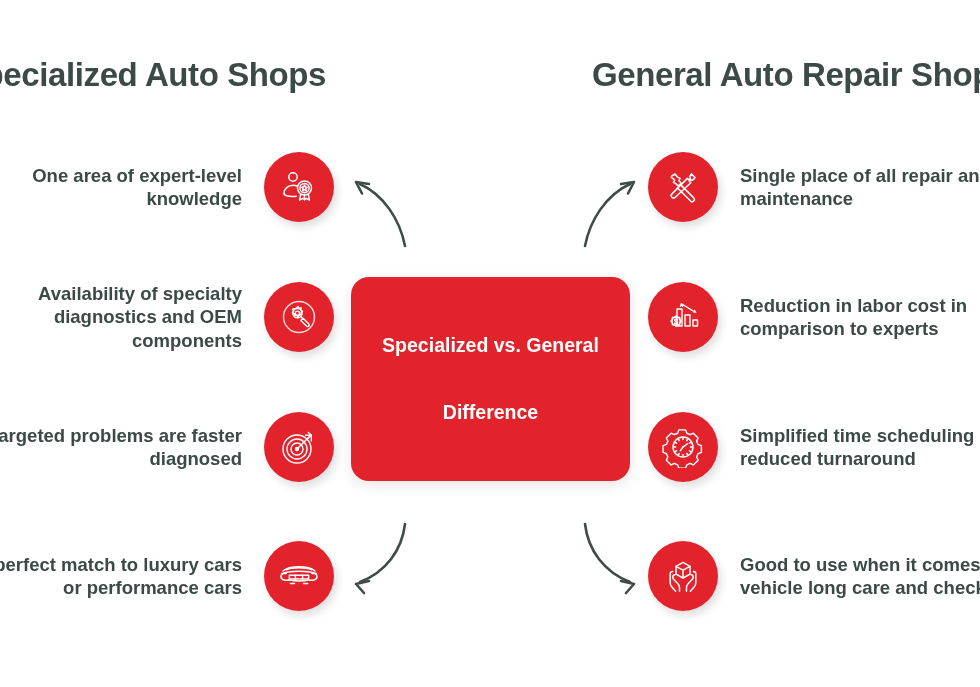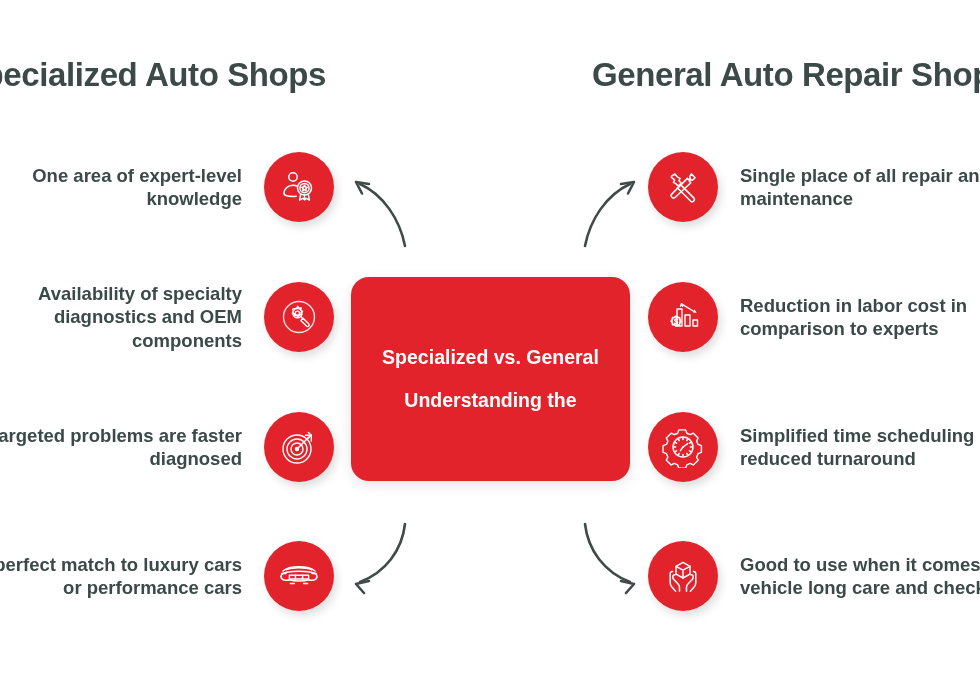--- a/index.html
+++ b/index.html
@@ -104,21 +104,21 @@
     align-items: center;
     justify-content: center;
     box-shadow: 0 4px 14px rgba(0,0,0,0.10);
   }
   .center-line {
     color: #ffffff;
     font-size: 19.5px;
     font-weight: bold;
     text-align: center;
     line-height: 1;
-    margin: 0;
+    margin: 12px;
     padding: 12px 8px;
   }
 
   
   .arrow {
     position: absolute;
   }
   .arrow svg { display: block; overflow: visible; }
   .arrow-tl { left: 348px; top: 170px; }
   .arrow-tr { left: 572px; top: 170px; }
@@ -191,21 +191,21 @@
         <path d="M12.4 21.3h19.2v3.6H12.4z"></path>
         <path d="M18.4 21.3v3.6M25.6 21.3v3.6"></path>
         <path d="M4.6 19.6H9M35 19.6h4.4"></path>
         <path d="M13.4 29.5h4M26.6 29.5h4"></path>
       </svg>
     </div>
   </div>
 
   <div class="center-card">
     <div class="center-line">Specialized vs. General</div>
-    <div class="center-line">Understanding the</div>
+    <div class="center-line">Difference</div>
   </div>
 
   <div class="arrow arrow-tl">
     <svg width="70" height="80" viewBox="0 0 70 80" fill="none" stroke="#3f4b49" stroke-width="2.6" stroke-linecap="round" stroke-linejoin="round">
       <path d="M57 76C52 50 36 25 12 14"></path>
       <path d="M8 12l13 2M8 12l6 11.5"></path>
     </svg>
   </div>
 
   <div class="arrow arrow-tr">

